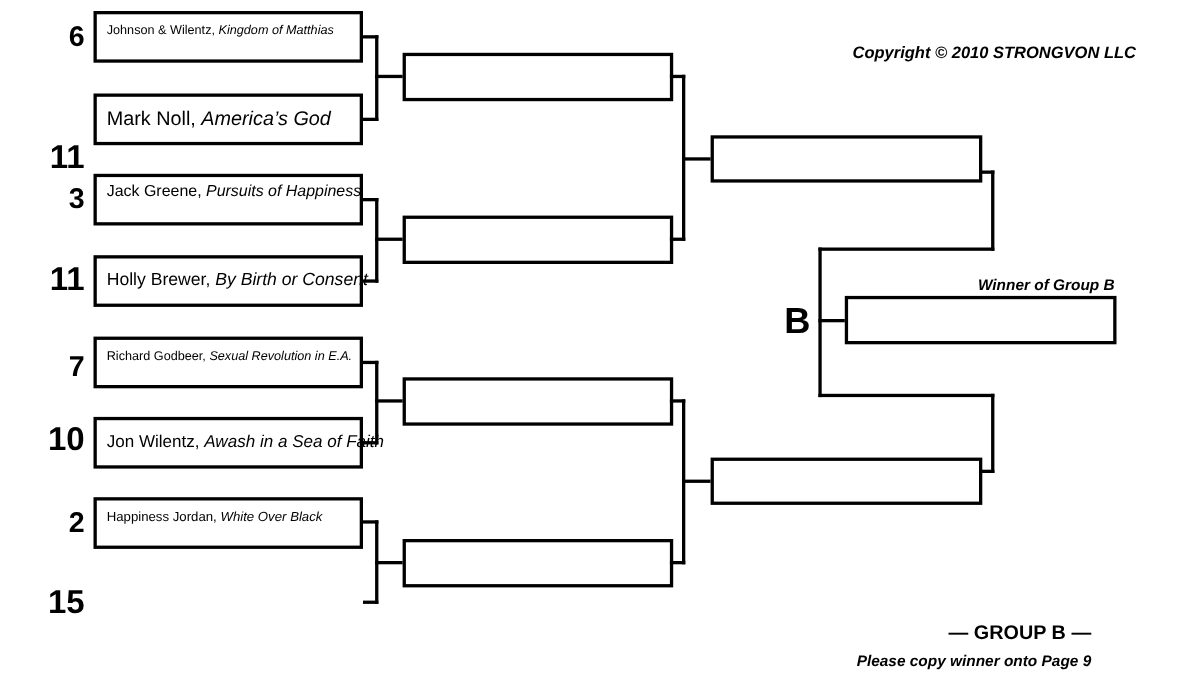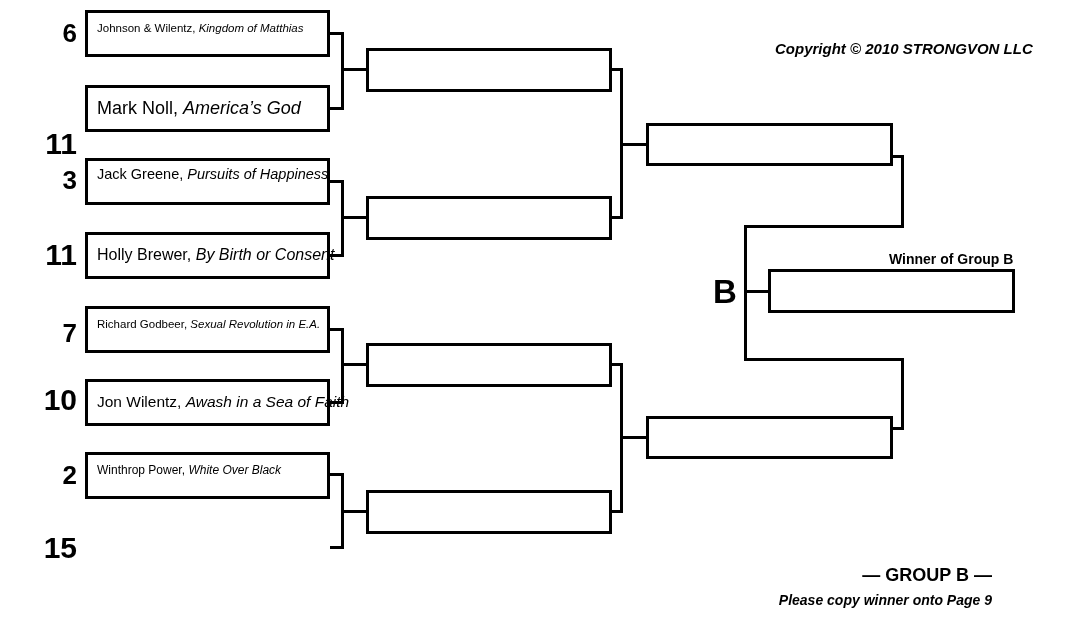--- a/index.html
+++ b/index.html
@@ -65,20 +65,21 @@
     white-space: nowrap;
   }
   .group-letter {
     position: absolute;
     font-weight: bold;
     font-size: 33px;
     line-height: 1;
   }
   .winner-caption {
     position: absolute;
+    font-style: italic;
     font-weight: bold;
     font-size: 14px;
     white-space: nowrap;
     text-align: right;
   }
   .footer-title {
     position: absolute;
     font-weight: bold;
     font-size: 18px;
     white-space: nowrap;
@@ -140,21 +141,21 @@
   </div>
 
   <div class="slot" style="left:85px; top:379px; width:245px; height:47px;">
     <div class="entry" style="font-size:15.5px;">
       <span class="author">Jon Wilentz, </span><span class="title">Awash in a Sea of Faith</span>
     </div>
   </div>
 
   <div class="slot" style="left:85px; top:452px; width:245px; height:47px; align-items:flex-start;">
     <div class="entry" style="font-size:12px; padding-top:9px;">
-      <span class="author">Winthrop Power, </span><span class="title">White Over Black</span>
+      <span class="author">Happiness Jordan, </span><span class="title">White Over Black</span>
     </div>
   </div>
 
 
   <div class="hline" style="left:330px; top:32px;  width:14px;"></div>
   <div class="hline" style="left:330px; top:107px; width:14px;"></div>
   <div class="vline" style="left:341px; top:32px;  height:78px;"></div>
   <div class="hline" style="left:341px; top:68px;  width:28px;"></div>
 
   <div class="hline" style="left:330px; top:180px; width:14px;"></div>

